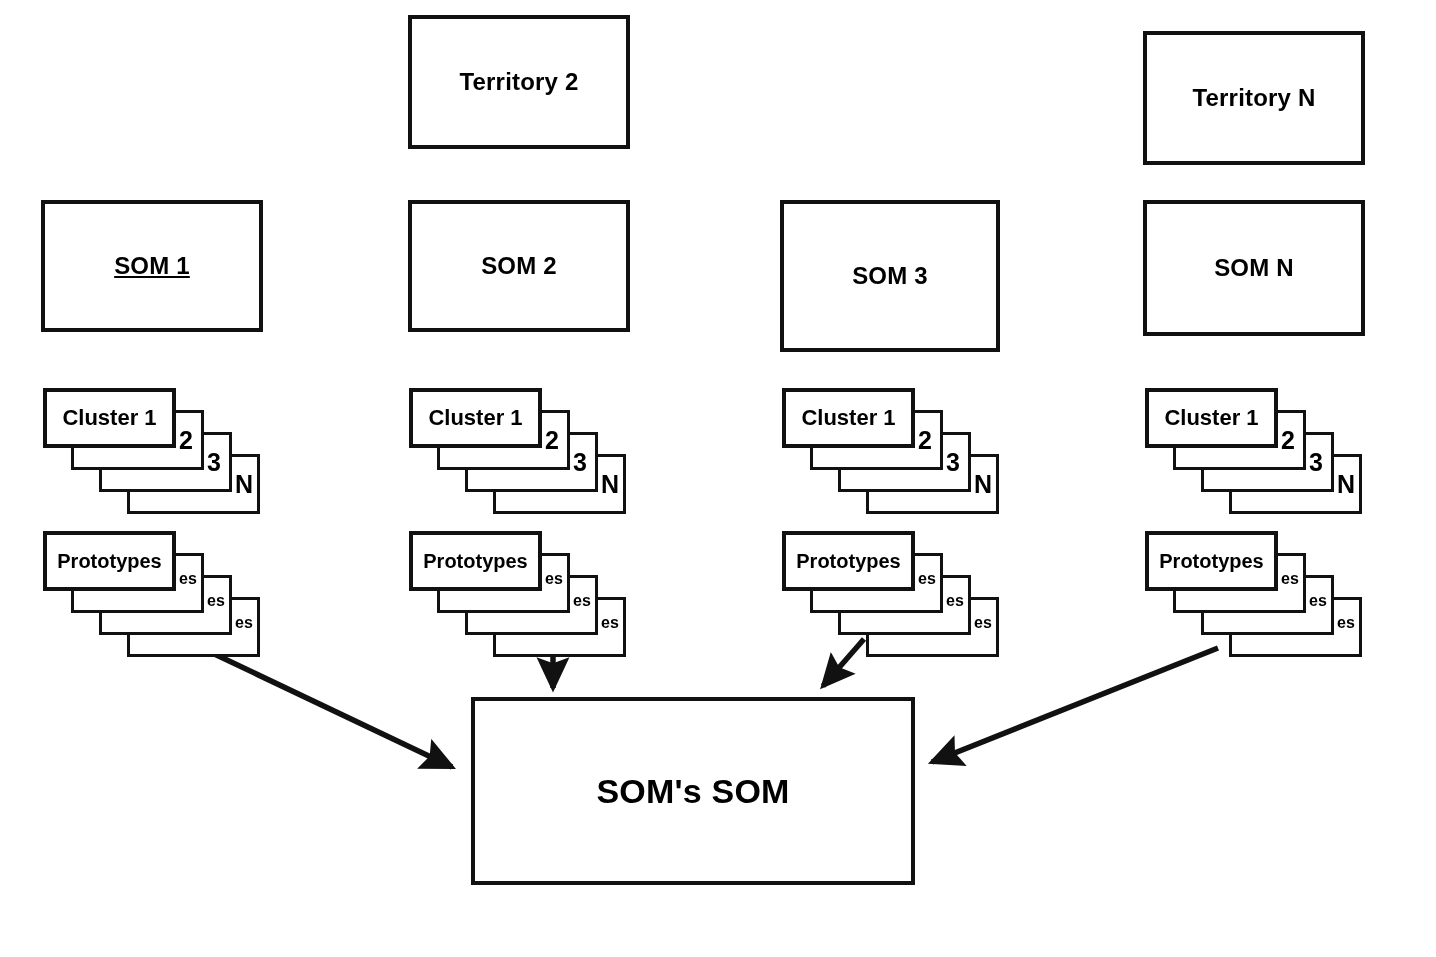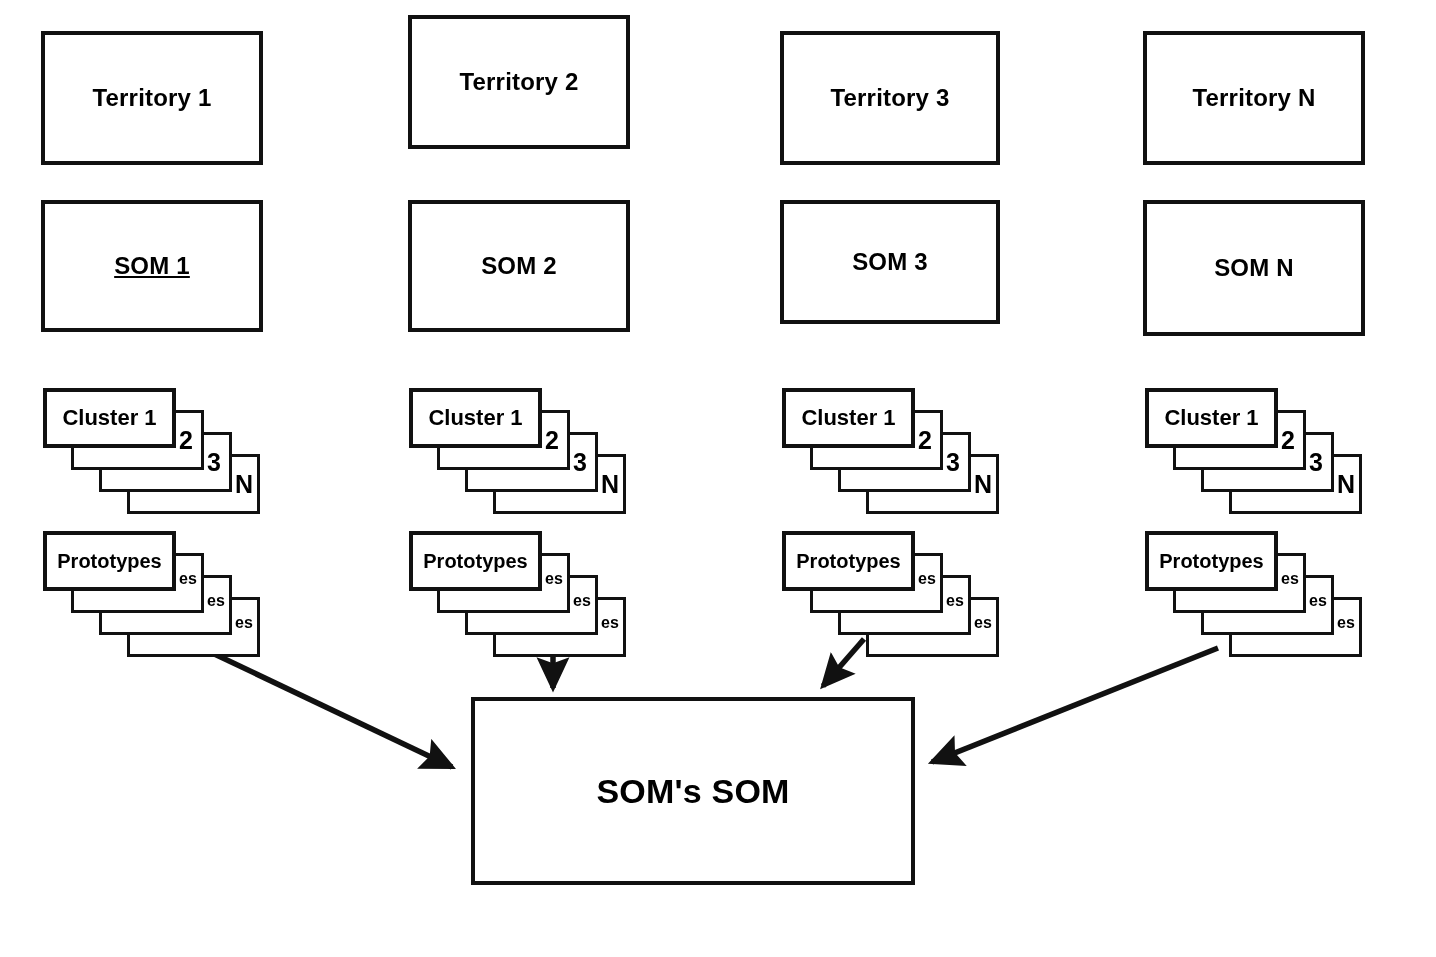--- a/index.html
+++ b/index.html
@@ -107,23 +107,20 @@
       <marker id="ah" markerWidth="7" markerHeight="7" refX="5.6" refY="3" orient="auto" markerUnits="strokeWidth">
         <path d="M0,0 L6.4,3 L0,6 L1.1,3 Z" fill="#111111"></path>
       </marker>
     </defs>
     <line x1="208" y1="651" x2="452" y2="767" stroke="#111111" stroke-width="5.5" marker-end="url(#ah)"></line>
     <line x1="553" y1="648" x2="553" y2="688" stroke="#111111" stroke-width="5.5" marker-end="url(#ah)"></line>
     <line x1="864" y1="639" x2="823" y2="686" stroke="#111111" stroke-width="5.5" marker-end="url(#ah)"></line>
     <line x1="1218" y1="648" x2="932" y2="762" stroke="#111111" stroke-width="5.5" marker-end="url(#ah)"></line>
   </svg>
 
-  <div class="box territory" style="left:41px; top:31px; width:222px; height:134px;">
-    <span>Territory 1</span>
-  </div>
   <div class="box som" style="left:41px; top:200px; width:222px; height:132px;text-decoration:underline;">
     <span>SOM 1</span>
   </div>
 
   <div class="stack cluster" style="left:43px; top:388px;">
     <div class="layer l3"></div>
     <div class="layer l2"></div>
     <div class="layer l1"></div>
     <div class="layer front">
       <span>Cluster 1</span>
@@ -169,24 +166,21 @@
     <div class="layer l2"></div>
     <div class="layer l1"></div>
     <div class="layer front">
       <span>Prototypes</span>
     </div>
     <span class="tail t1">es</span>
     <span class="tail t2">es</span>
     <span class="tail t3">es</span>
   </div>
 
-  <div class="box territory" style="left:780px; top:31px; width:220px; height:134px;">
-    <span>Territory 3</span>
-  </div>
-  <div class="box som" style="left:780px; top:200px; width:220px; height:124px;">
+  <div class="box som" style="left:780px; top:200px; width:220px; height:152px;">
     <span>SOM 3</span>
   </div>
 
   <div class="stack cluster" style="left:782px; top:388px;">
     <div class="layer l3"></div>
     <div class="layer l2"></div>
     <div class="layer l1"></div>
     <div class="layer front">
       <span>Cluster 1</span>
     </div>

